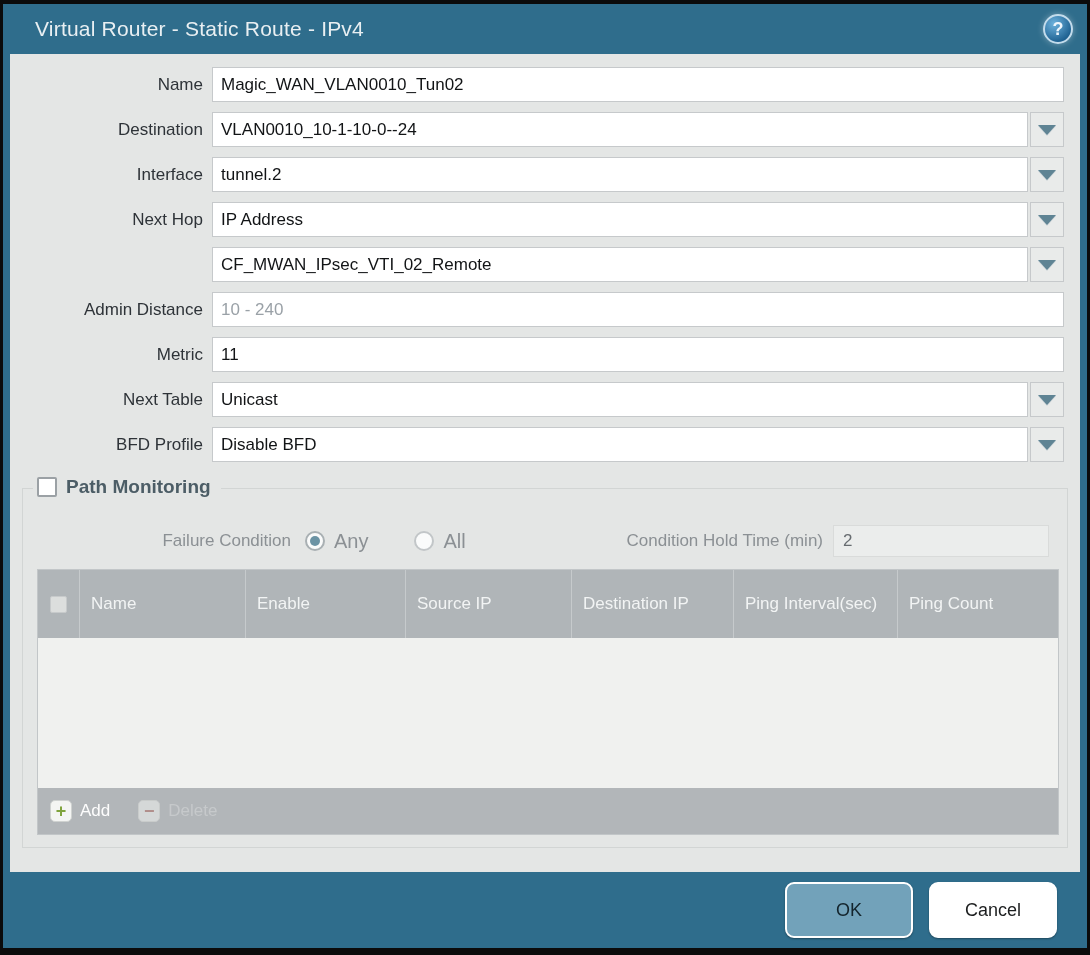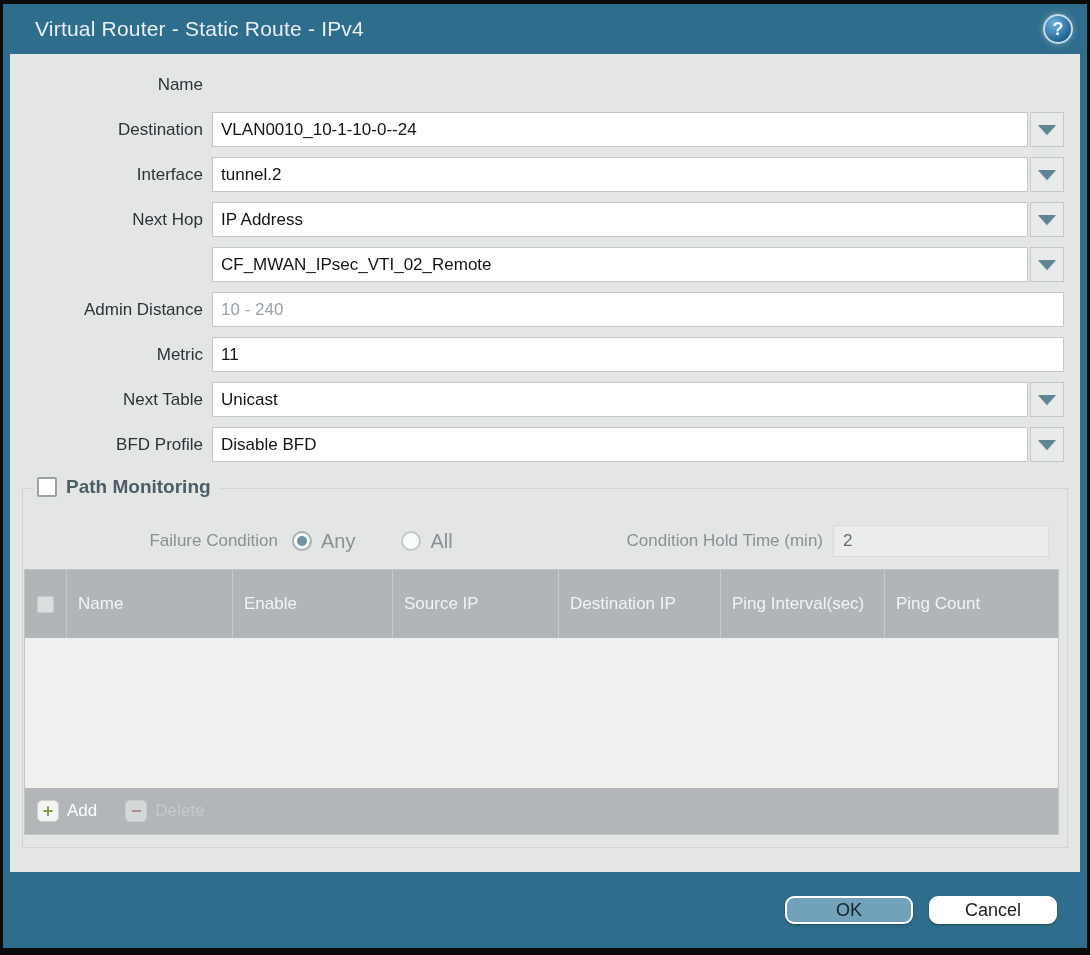--- a/index.html
+++ b/index.html
@@ -72,21 +72,21 @@
     border-left: 9px solid transparent; border-right: 9px solid transparent;
     border-top: 10px solid #5f8494;
     filter: drop-shadow(0 1px 0 #c9d2d6);
   }
 
   
   .pm {
     position: relative;
     margin: 22px 12px 8px 12px;
     border: 1px solid #d2d5d4;
-    padding: 34px 6px 12px 1px;
+    padding: 34px 6px 12px 14px;
   }
   .pm-legend {
     position: absolute; top: -13px; left: 10px;
     background: #e4e6e5; padding: 0 10px 0 4px;
     display: flex; align-items: center; gap: 9px;
   }
   .pm-cb {
     width: 20px; height: 20px;
     background: #ffffff; border: 2px solid #9ba1a5; border-radius: 2px;
     cursor: pointer;
@@ -147,21 +147,21 @@
   .plus { color: #7fa33d; }
   .minus-icon { background: #e9ebe9; border-color: #d6d8d6; color: #b07a74; opacity: .65; }
 
   
   .footerbar {
     flex: 0 0 76px; height: 76px;
     display: flex; align-items: center; justify-content: flex-end;
     gap: 16px; padding-right: 30px;
   }
   .btn {
-    height: 28px; min-width: 128px;
+    height: 56px; min-width: 128px;
     border-radius: 9px; border: 2px solid #ffffff;
     font-size: 18px; font-family: "Liberation Sans", sans-serif;
     display: flex; align-items: center; justify-content: center;
     cursor: pointer; padding: 0 18px;
     box-shadow: 0 1px 2px rgba(0,0,0,.35);
   }
   .btn-ok { background: #72a2ba; color: #13242c; }
   .btn-cancel { background: #ffffff; color: #1c1e1f; }
 </style>
 </head>
@@ -174,20 +174,21 @@
       <span class="title">Virtual Router - Static Route - IPv4</span>
       <span class="help">?</span>
     </div>
 
     <div class="dlg-body">
 
       <div class="form">
 
         <div class="row">
           <span class="lbl">Name</span>
+          <input class="inp" type="text" value="Magic_WAN_VLAN0010_Tun02" style="">
         </div>
 
         <div class="row">
           <span class="lbl">Destination</span>
           <input class="inp" type="text" value="VLAN0010_10-1-10-0--24" style="">
           <button class="dd-btn">
             <span class="dd-arrow"></span>
           </button>
         </div>
 

